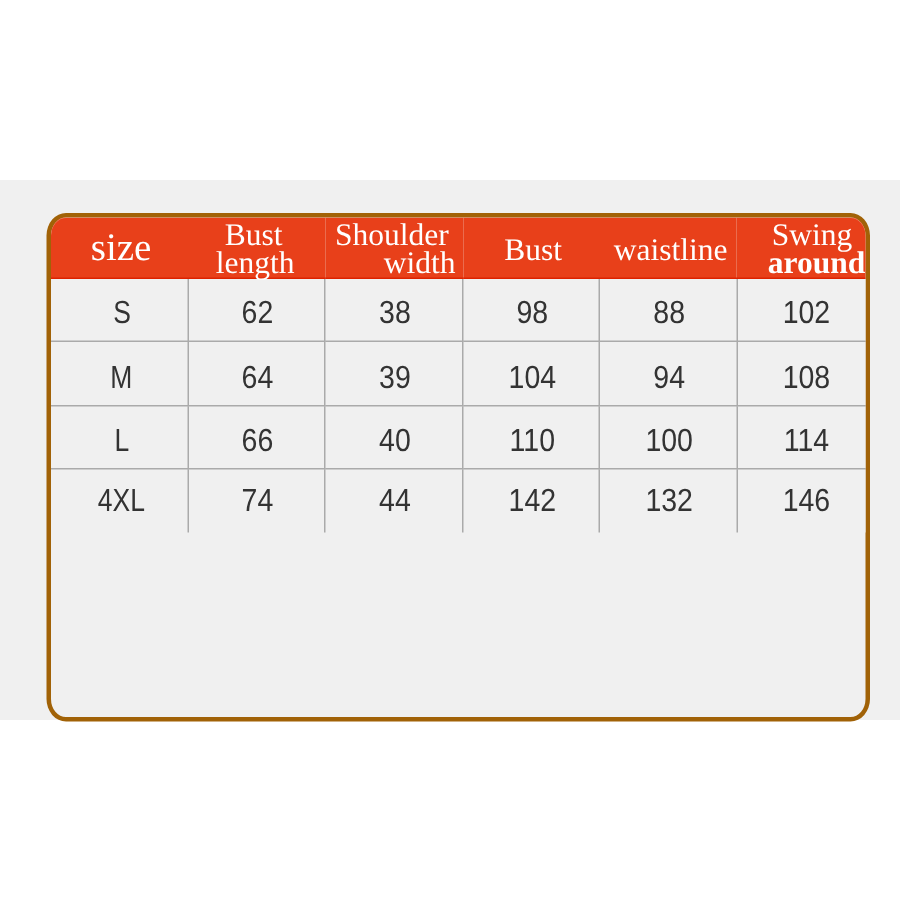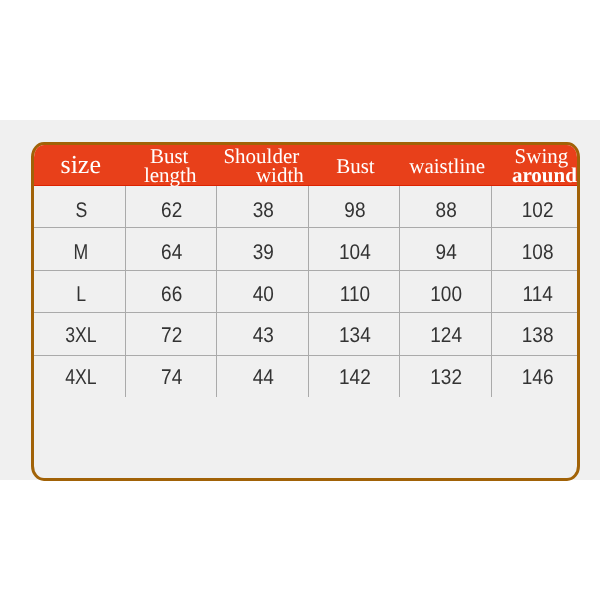--- a/index.html
+++ b/index.html
@@ -88,28 +88,20 @@
           <td><span class="v">108</span></td>
         </tr>
 <tr class="r2">
           <td><span class="v">L</span></td>
           <td><span class="v">66</span></td>
           <td><span class="v">40</span></td>
           <td><span class="v">110</span></td>
           <td><span class="v">100</span></td>
           <td><span class="v">114</span></td>
         </tr>
-<tr class="r5">
-          <td><span class="v">3XL</span></td>
-          <td><span class="v">72</span></td>
-          <td><span class="v">43</span></td>
-          <td><span class="v">134</span></td>
-          <td><span class="v">124</span></td>
-          <td><span class="v">138</span></td>
-        </tr>
 <tr class="r6">
           <td><span class="v">4XL</span></td>
           <td><span class="v">74</span></td>
           <td><span class="v">44</span></td>
           <td><span class="v">142</span></td>
           <td><span class="v">132</span></td>
           <td><span class="v">146</span></td>
         </tr>
 </tbody>
 </table>

